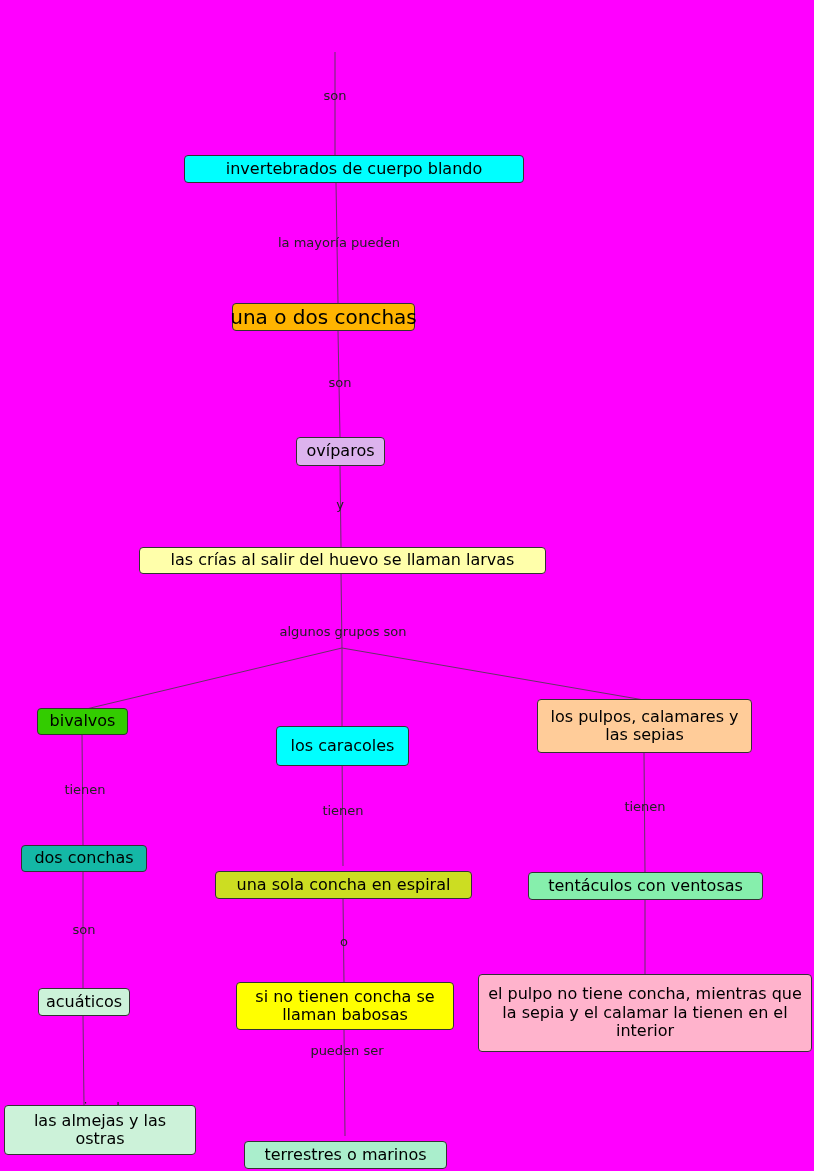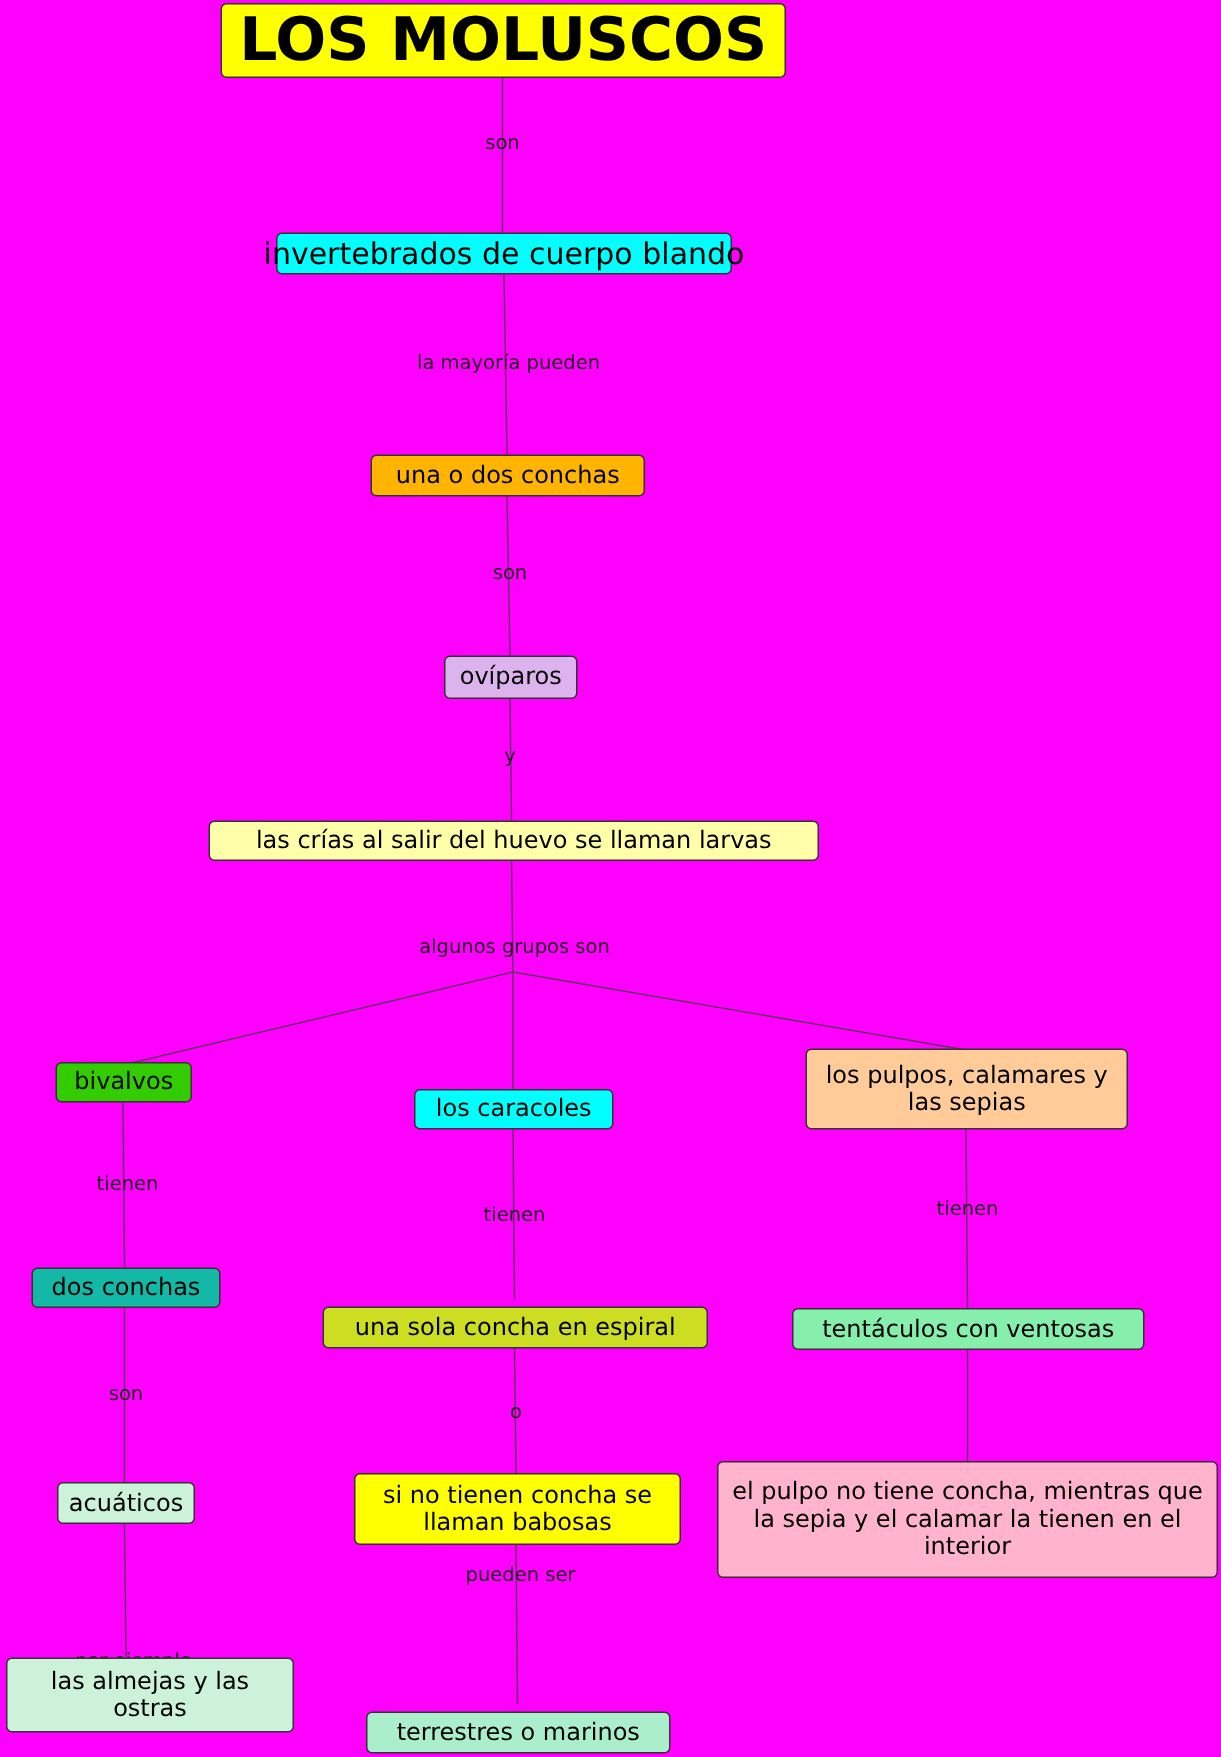--- a/index.html
+++ b/index.html
@@ -101,43 +101,42 @@
       <line x1="343" y1="898" x2="344" y2="983"></line>
 
       <line x1="344" y1="1030" x2="345" y2="1136"></line>
 
       <line x1="644" y1="753" x2="645" y2="872"></line>
 
       <line x1="645" y1="900" x2="645" y2="975"></line>
     </g>
   </svg>
 
-  <div class="title" style="left:147px; top:2px; width:377px; height:50px;">LOS MOLUSCOS</div>
 
   <div class="linklabel" style="left:300px; top:88px; width:70px;">son</div>
 
-  <div class="node" style="left:184px; top:155px; width:304px; height:28px; background:#00ffff; font-size:20px;">invertebrados de cuerpo blando</div>
+  <div class="node" style="left:184px; top:155px; width:340px; height:28px; background:#00ffff; font-size:16px;">invertebrados de cuerpo blando</div>
 
   <div class="linklabel" style="left:266px; top:235px; width:146px;">la mayoría pueden</div>
 
-  <div class="node" style="left:247px; top:303px; width:183px; height:28px; background:#ffb400; font-size:16px;">una o dos conchas</div>
+  <div class="node" style="left:232px; top:303px; width:183px; height:28px; background:#ffb400; font-size:20px;">una o dos conchas</div>
 
   <div class="linklabel" style="left:305px; top:375px; width:70px;">son</div>
 
   <div class="node" style="left:296px; top:437px; width:89px; height:29px; background:#ddb3ee; font-size:16px;">ovíparos</div>
 
   <div class="linklabel" style="left:325px; top:497px; width:30px;">y</div>
 
   <div class="node" style="left:139px; top:547px; width:407px; height:27px; background:#ffffaa; font-size:16px;">las crías al salir del huevo se llaman larvas</div>
 
   <div class="linklabel" style="left:263px; top:624px; width:160px;">algunos grupos son</div>
 
   <div class="node" style="left:37px; top:708px; width:91px; height:27px; background:#33cc00; font-size:16px;">bivalvos</div>
 
-  <div class="node" style="left:276px; top:726px; width:133px; height:27px; background:#00ffff; font-size:16px;">los caracoles</div>
+  <div class="node" style="left:276px; top:726px; width:133px; height:40px; background:#00ffff; font-size:16px;">los caracoles</div>
 
   <div class="node multiline" style="left:537px; top:699px; width:215px; height:54px; background:#ffcc99; font-size:16px; padding:2px 6px;">los pulpos, calamares y las sepias</div>
 
   <div class="linklabel" style="left:50px; top:782px; width:70px;">tienen</div>
 
   <div class="linklabel" style="left:308px; top:803px; width:70px;">tienen</div>
 
   <div class="linklabel" style="left:610px; top:799px; width:70px;">tienen</div>
 
   <div class="node" style="left:21px; top:845px; width:126px; height:27px; background:#14b8a6; font-size:16px;">dos conchas</div>

